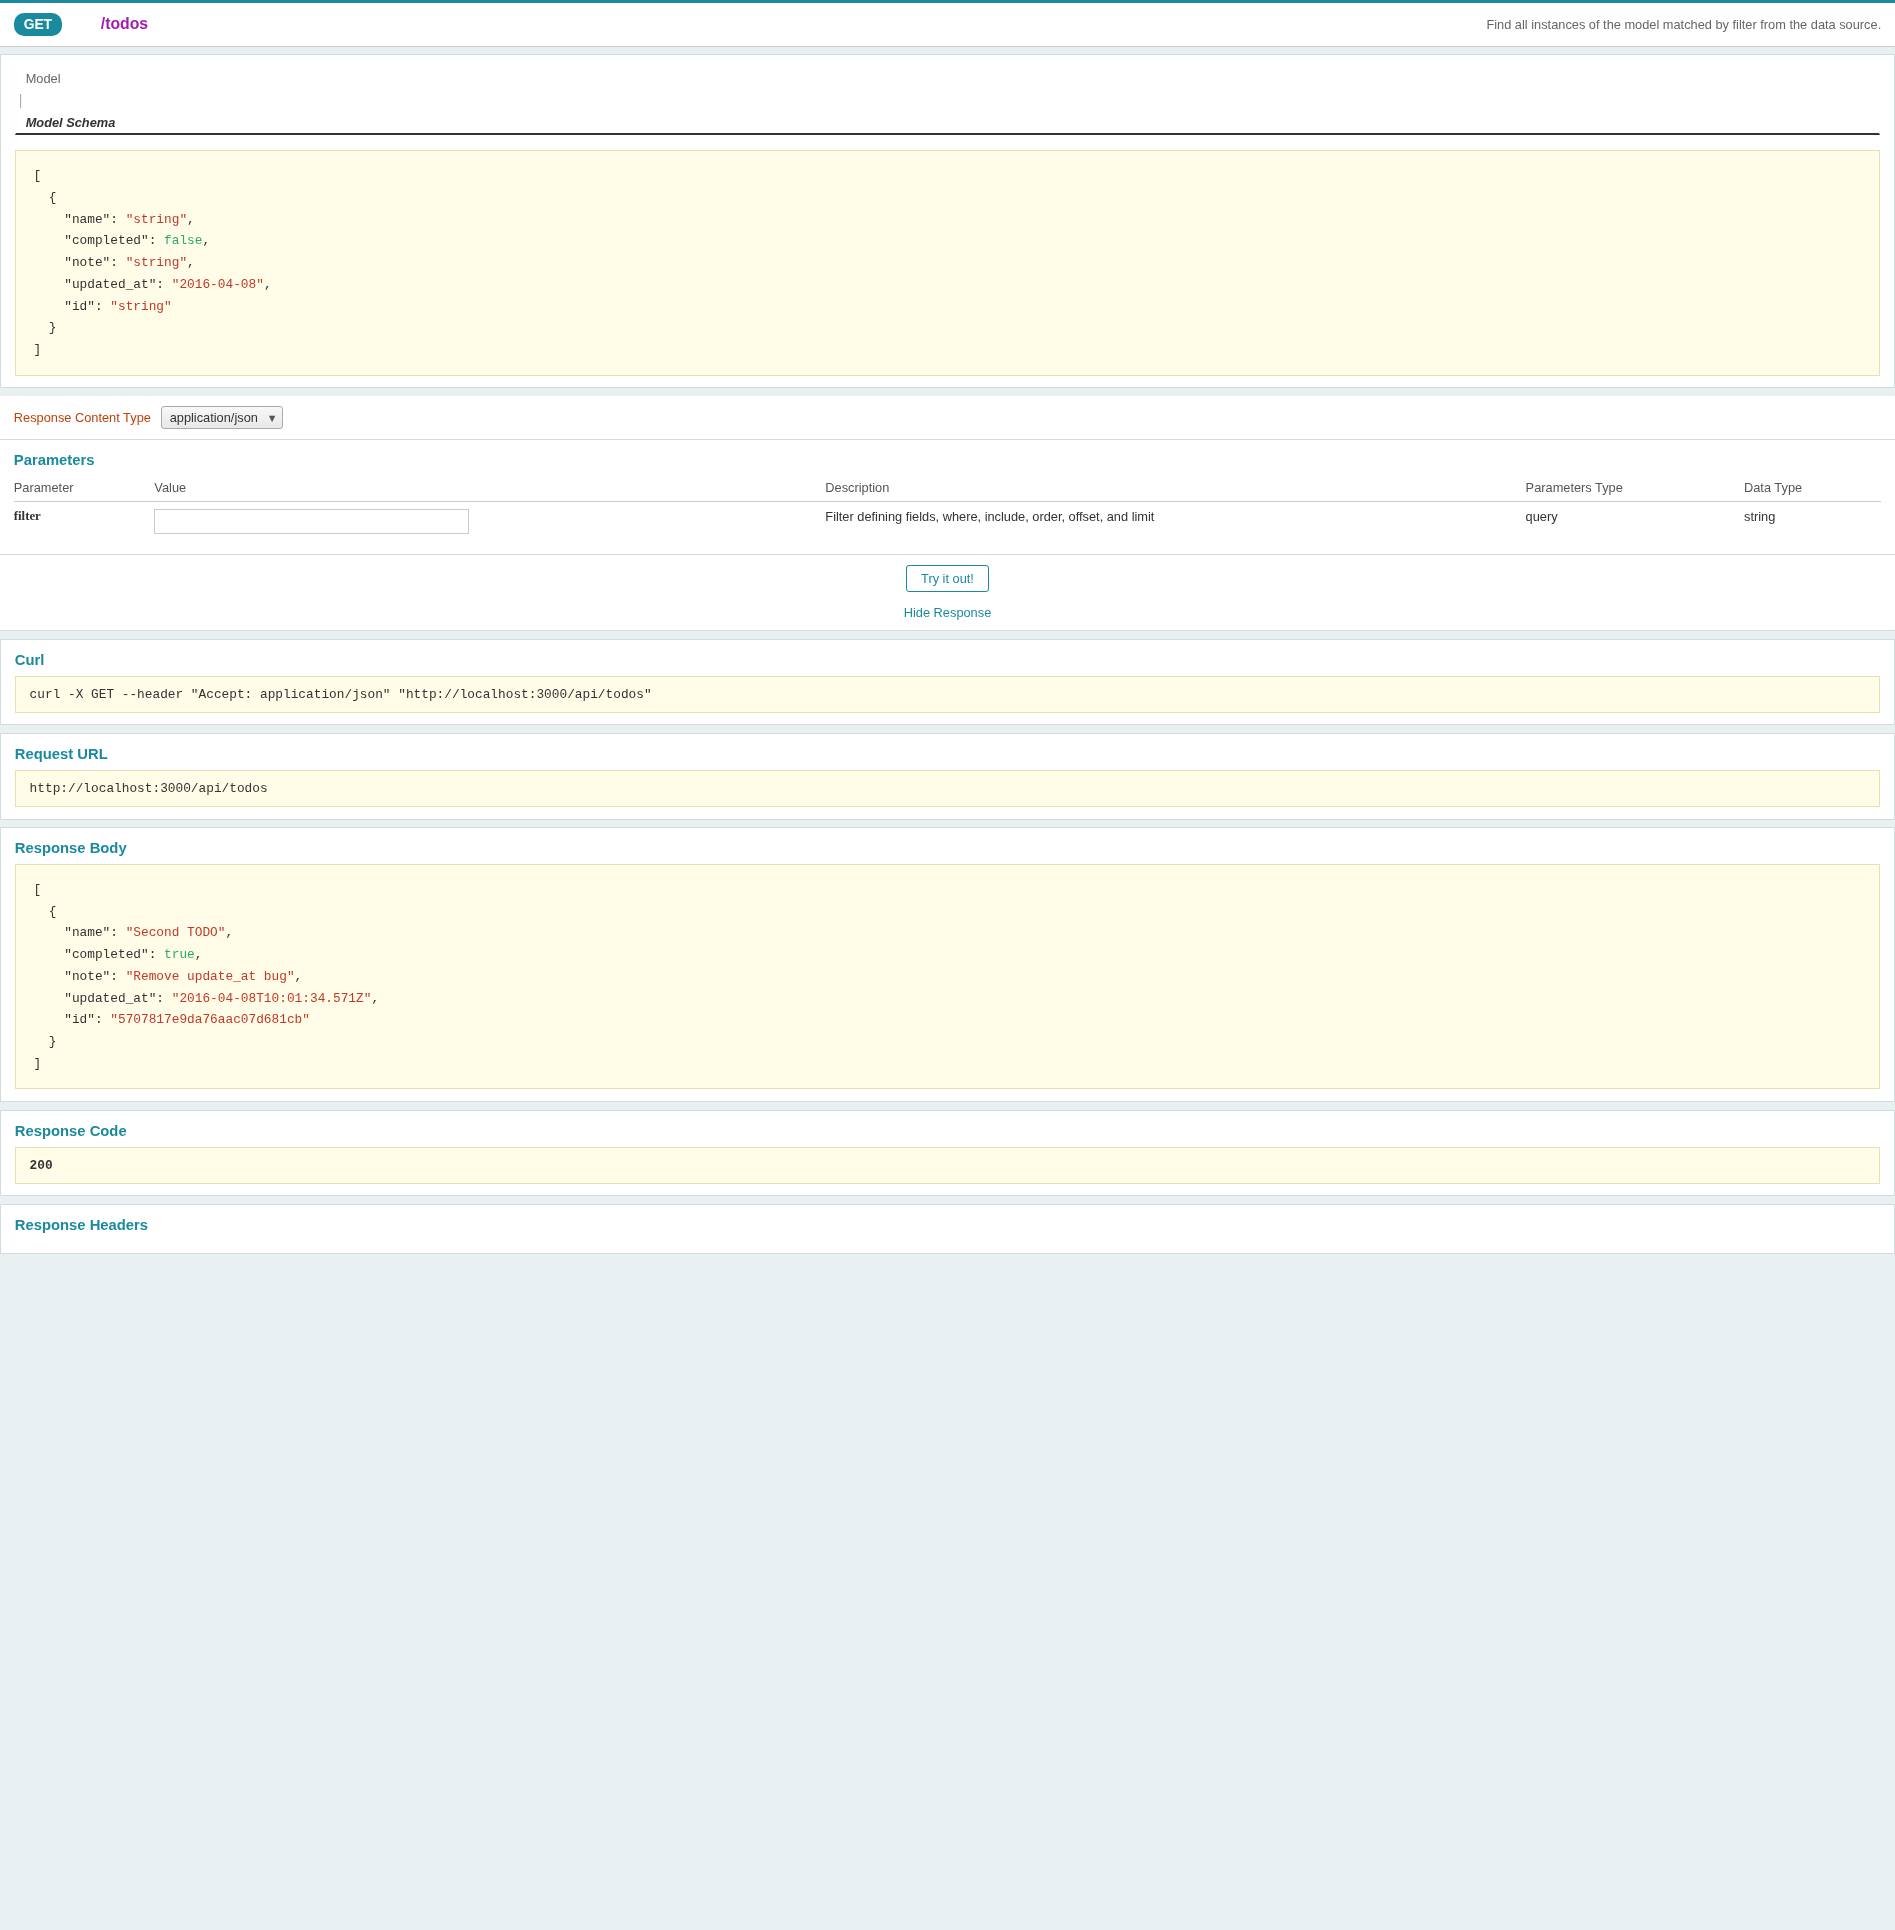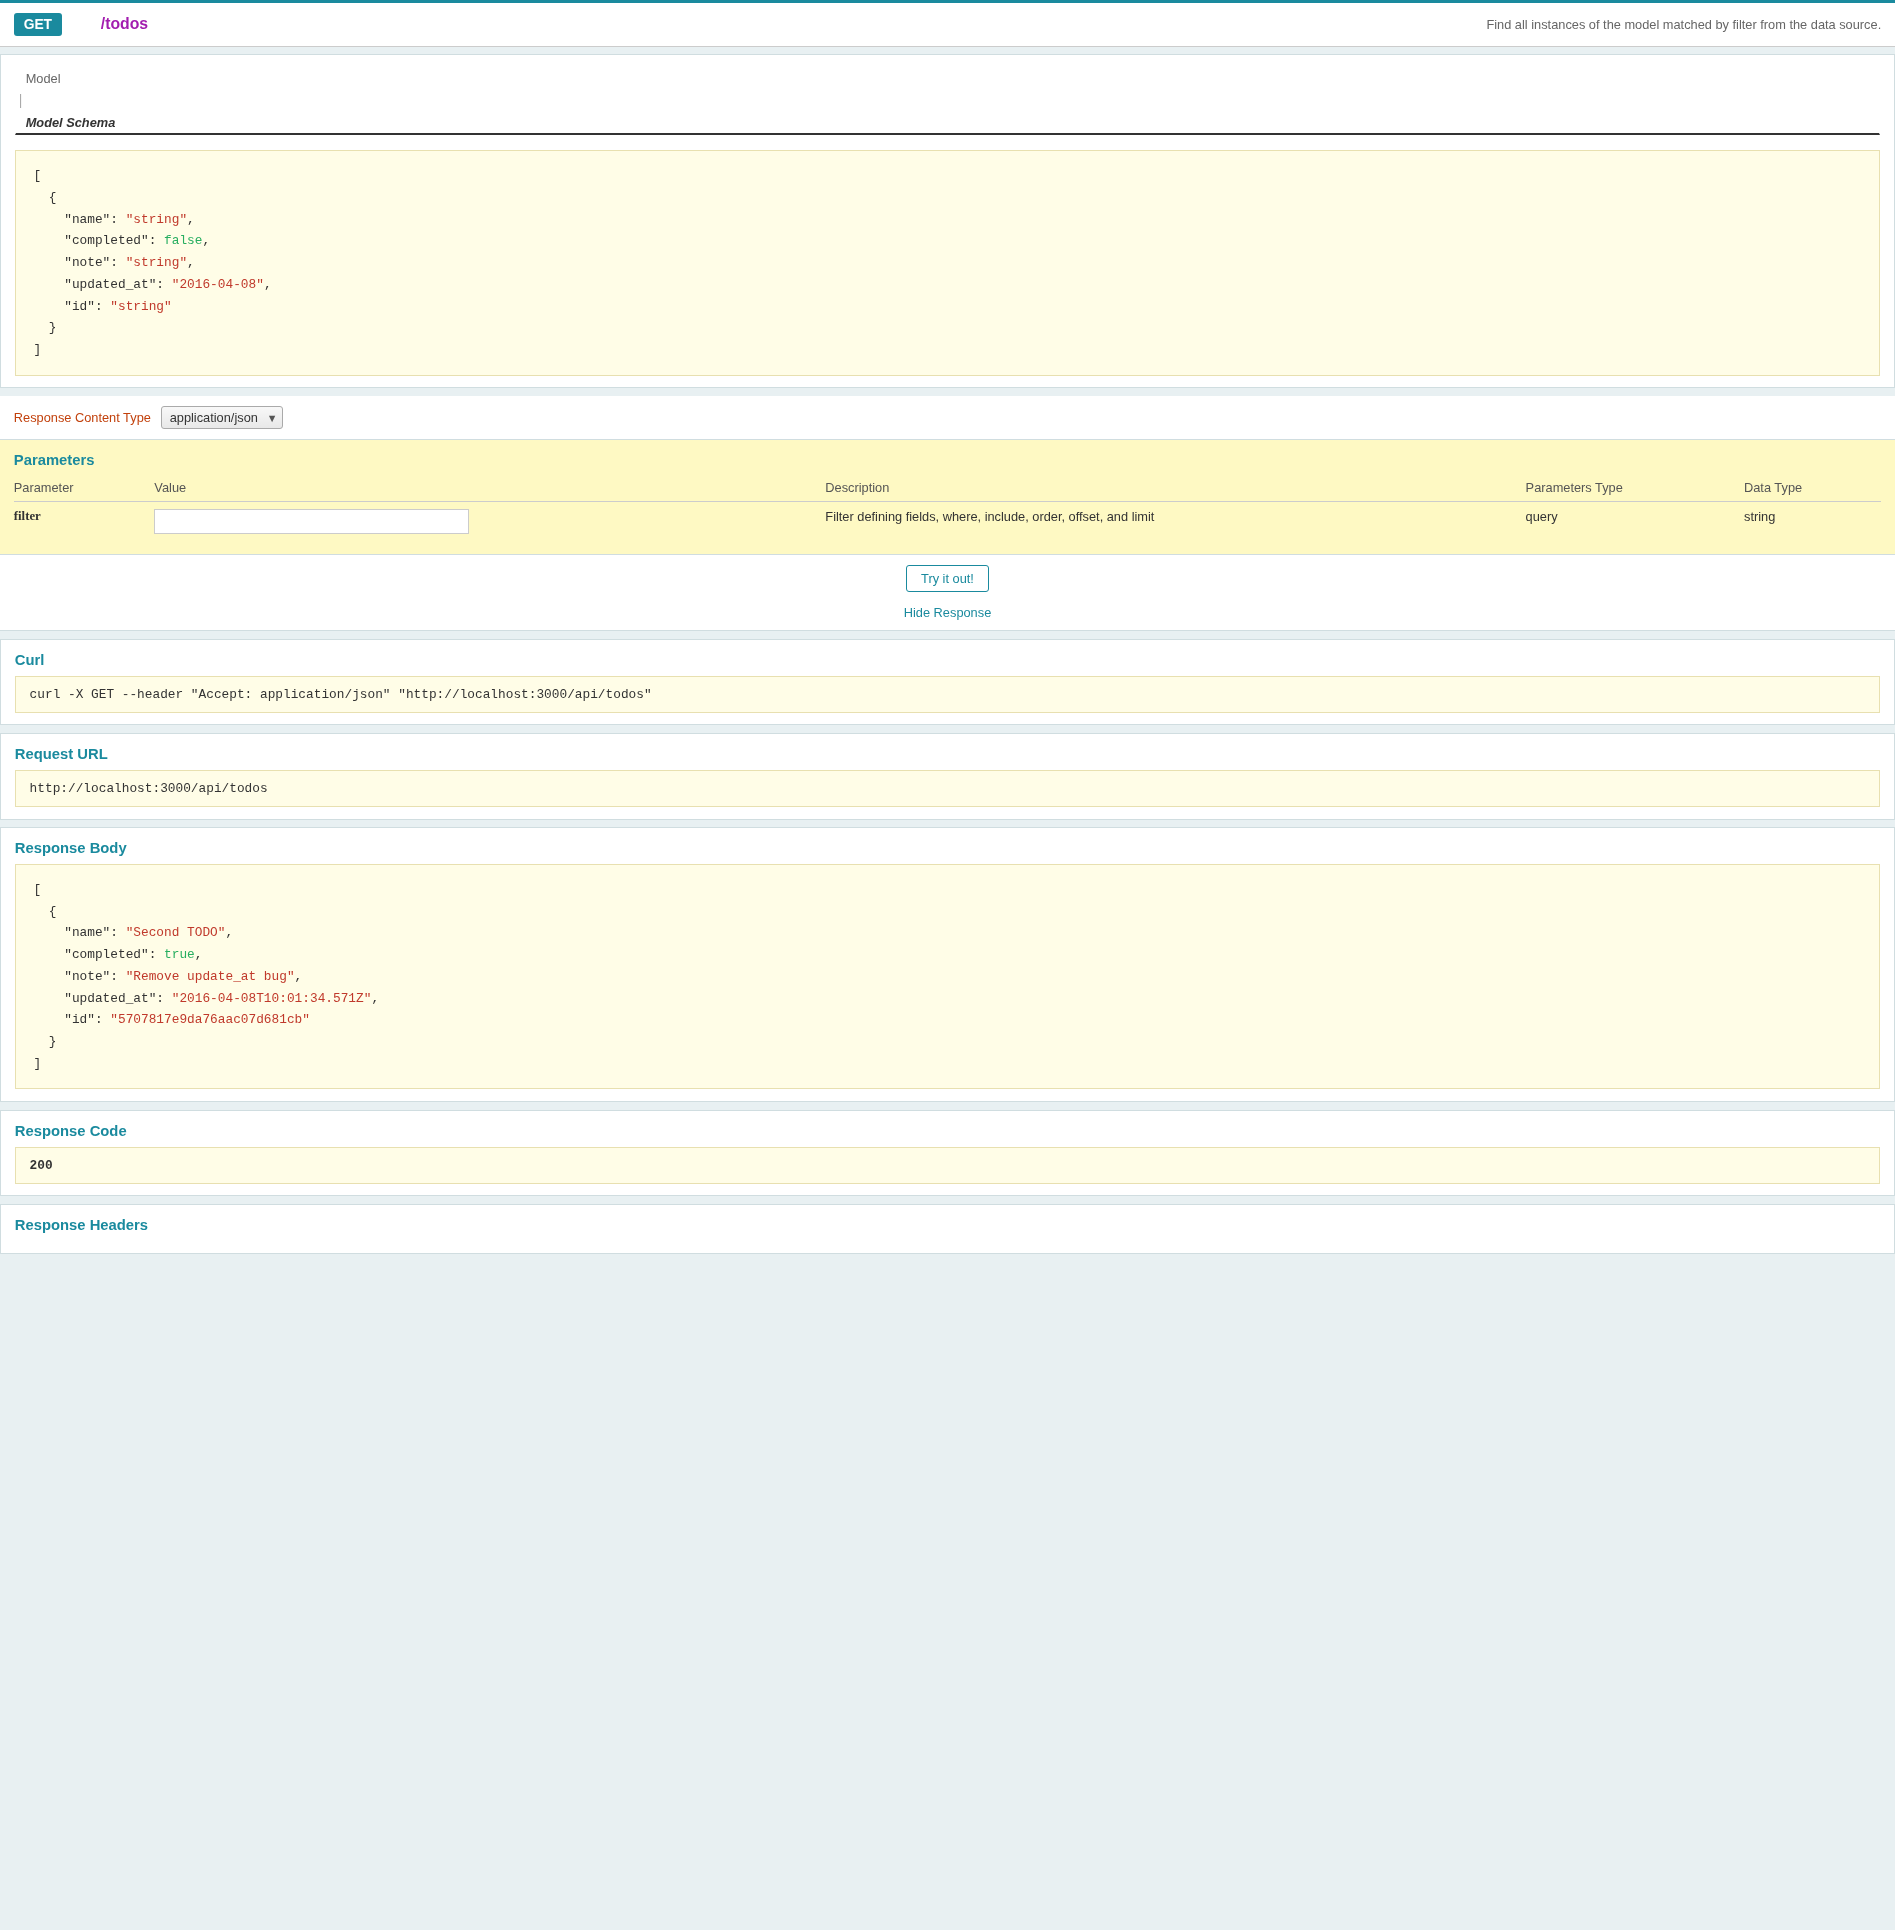--- a/index.html
+++ b/index.html
@@ -26,21 +26,21 @@
       align-items: center;
       gap: 13.8px;
     }
 
     .get-badge {
       background: #1a8a9e;
       color: #fff;
       font-weight: bold;
       font-size: 13.8px;
       padding: 3.9px 9.9px;
-      border-radius: 3px;
+      border-radius: 10px;
     }
 
     .endpoint-path {
       font-size: 15.8px;
       font-weight: bold;
       color: #a21caf;
       margin-left: 25px;
     }
 
     .endpoint-desc {
@@ -139,21 +139,21 @@
       right: 5.9px;
       top: 50%;
       transform: translateY(-50%);
       pointer-events: none;
       color: #555;
       font-size: 10.8px;
     }
 
     
     .params-section {
-      background: #fef9c3;
+      background: #ffffff;
       margin: 0;
       padding: 11.8px 13.8px;
       border-bottom: 1px solid #d0dde0;
     }
 
     .params-table {
       width: 100%;
       border-collapse: collapse;
     }
 

